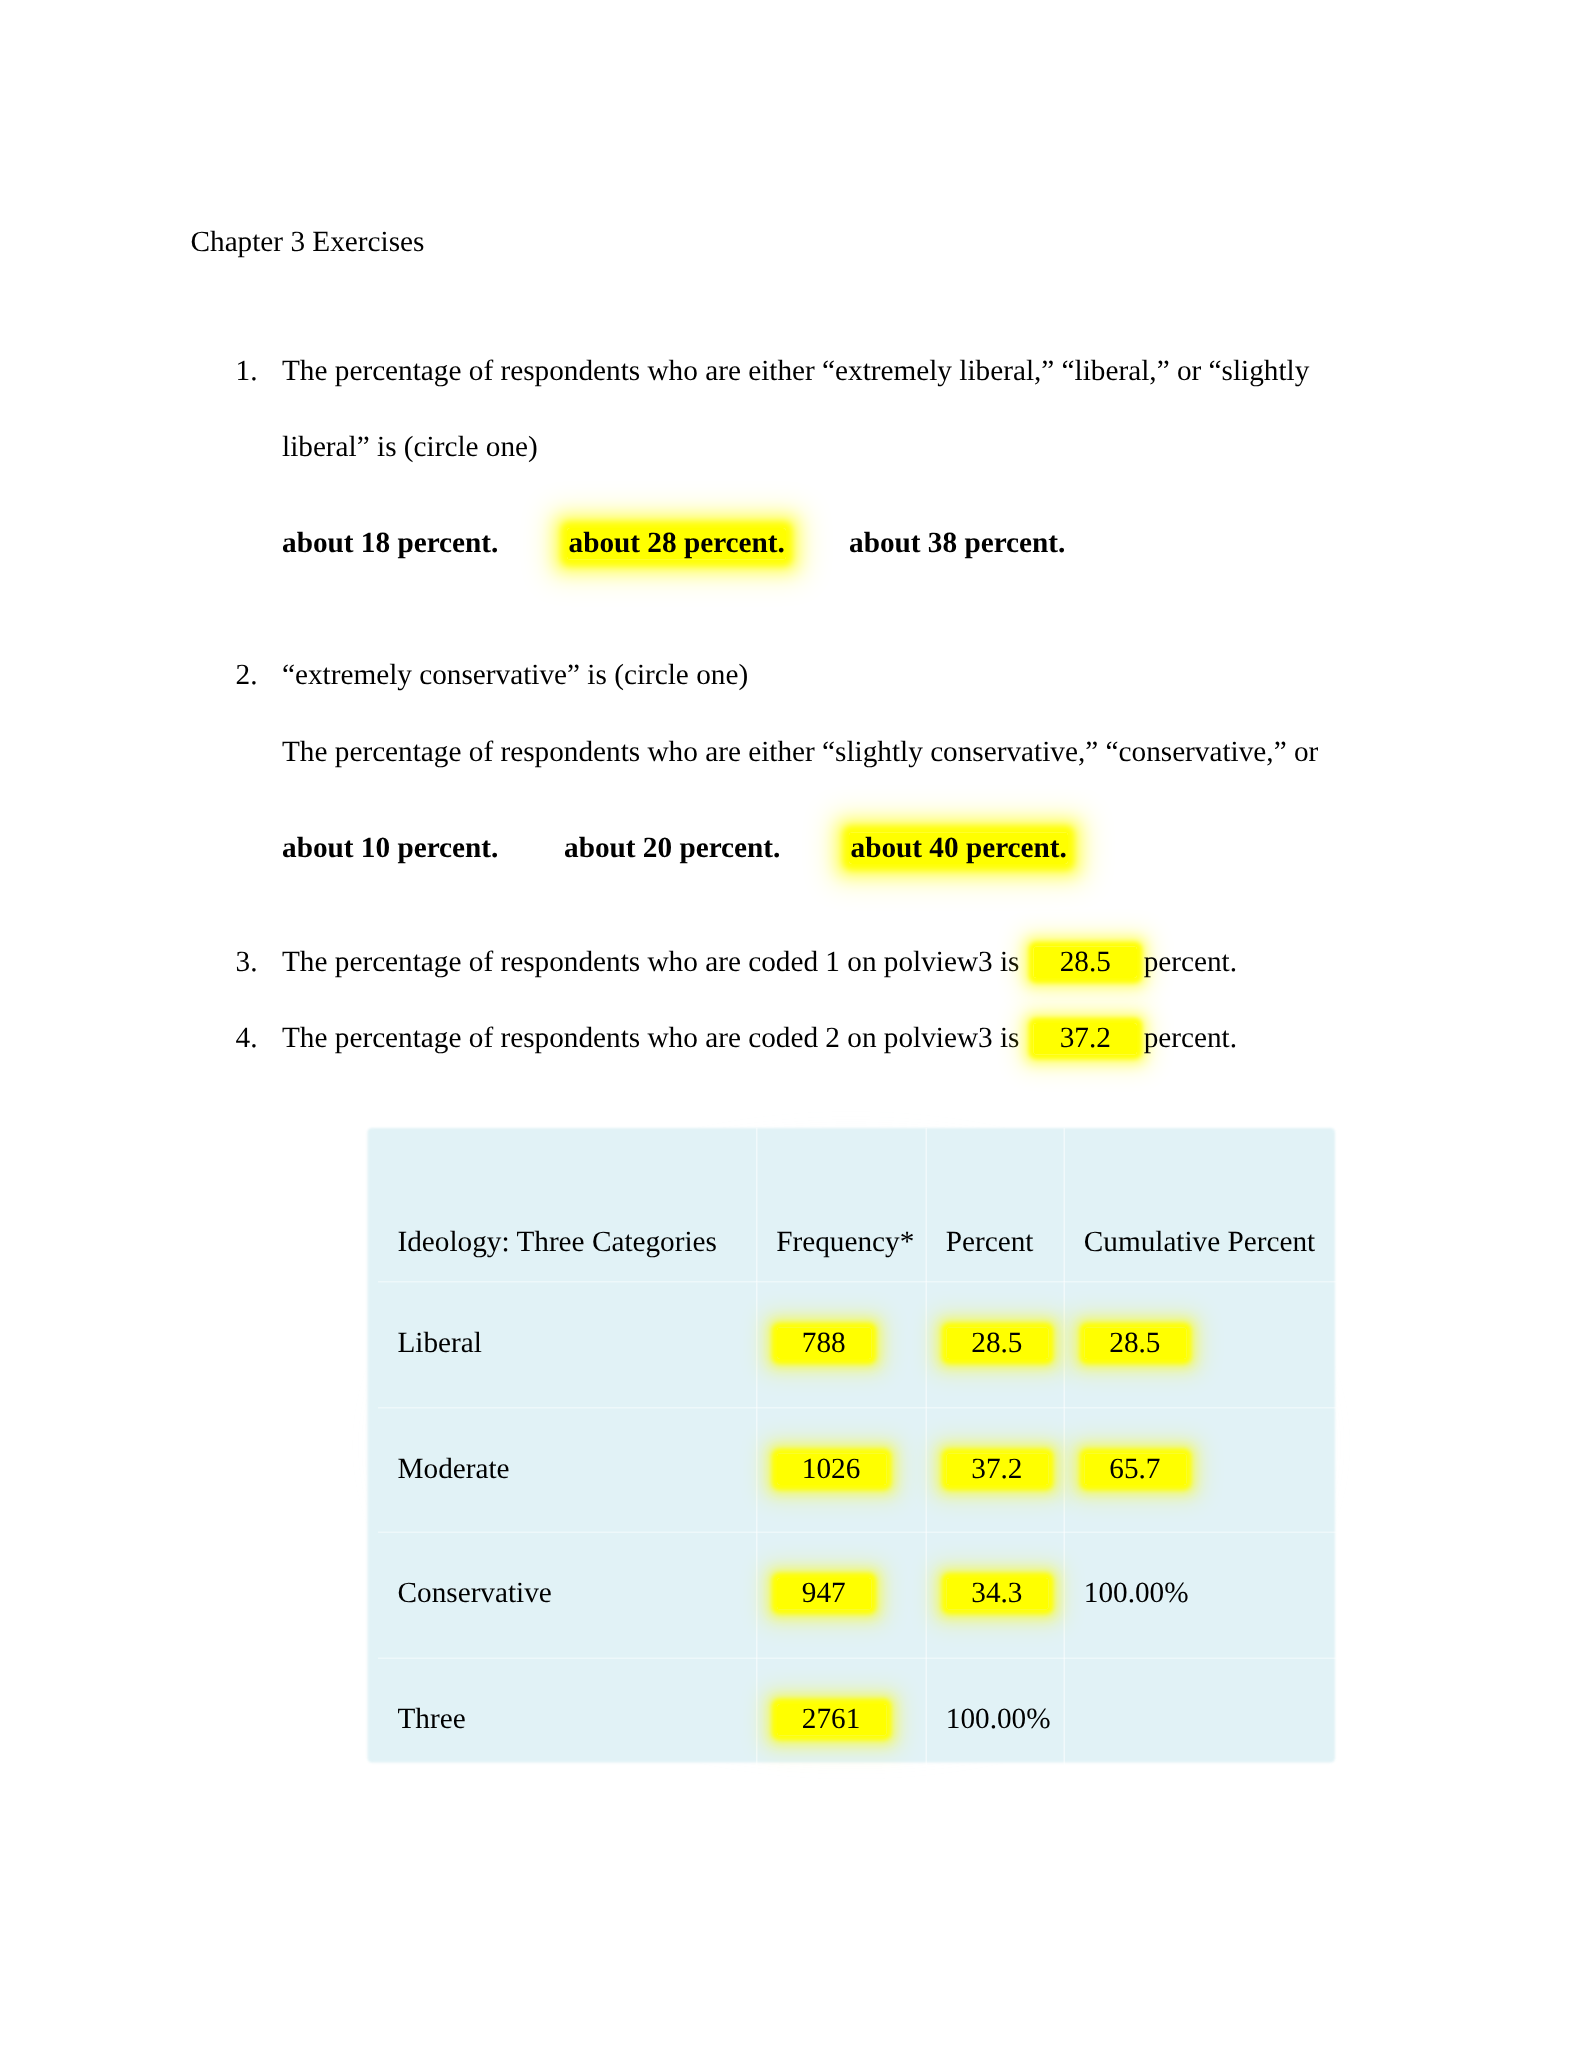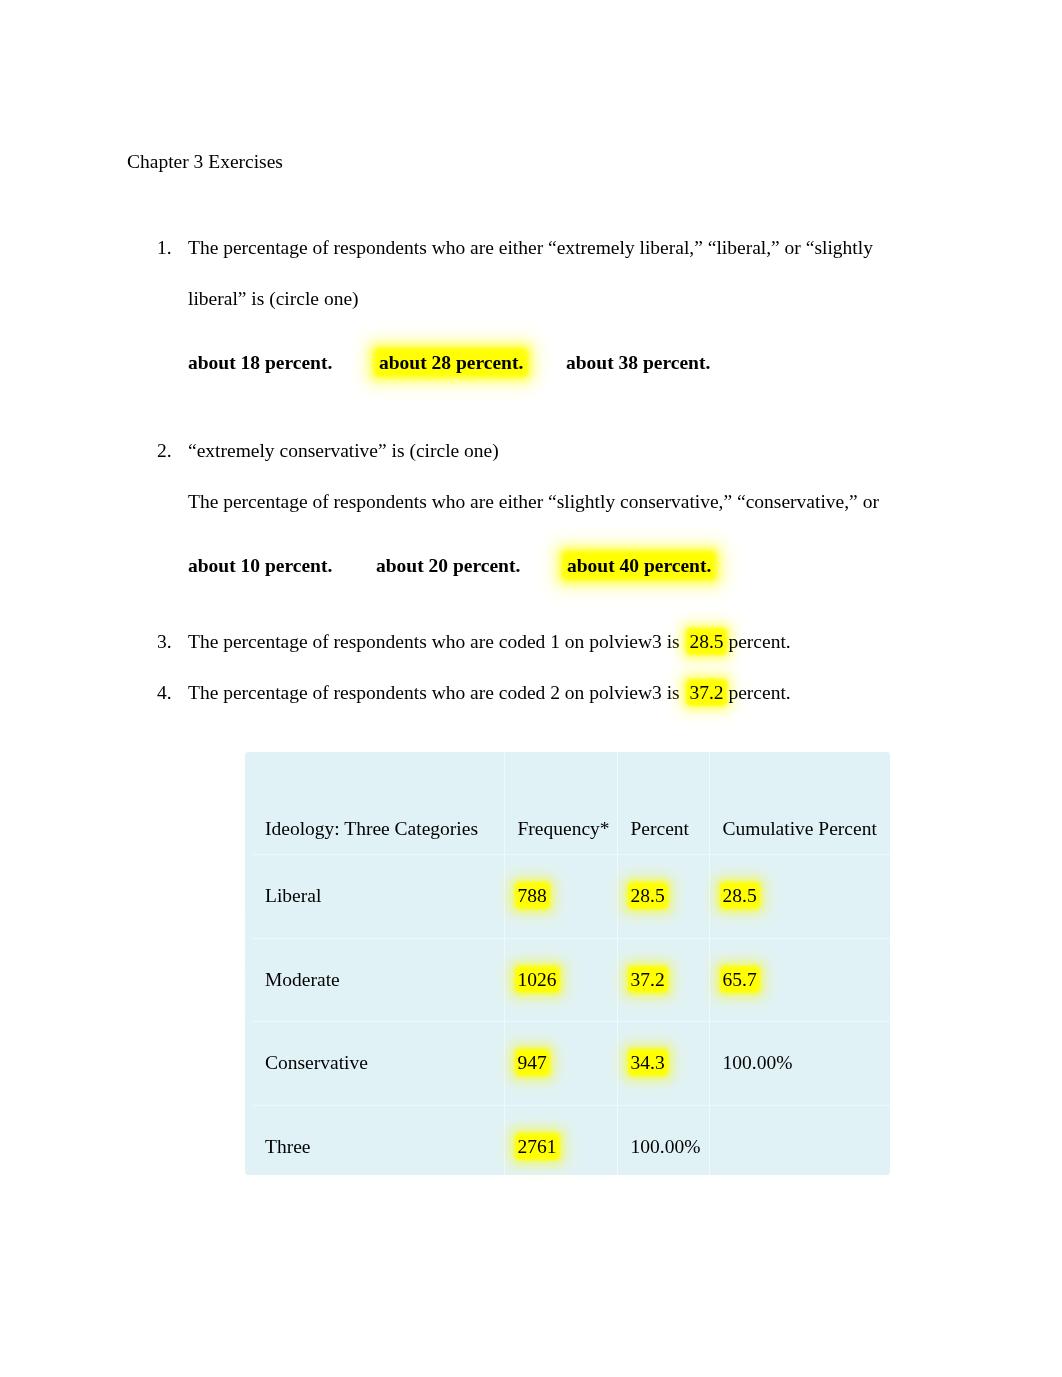--- a/index.html
+++ b/index.html
@@ -91,21 +91,21 @@
       0 0 18px 13px rgba(255,255,0,0.25);
     padding: 0 1px;
     border-radius: 2px;
   }
   .hl-tight {
     background: #ffff00;
     box-shadow:
       0 0 3px 3px rgba(255,255,0,0.95),
       0 0 8px 6px rgba(255,255,0,0.5),
       0 0 15px 10px rgba(255,255,0,0.22);
-    padding: 0 0;
+    padding: 0 17px;
     border-radius: 2px;
   }
 
   
   .table-wrap {
     position: absolute;
     left: 245px;
     top: 752px;
     width: 645px;
     height: 423px;

